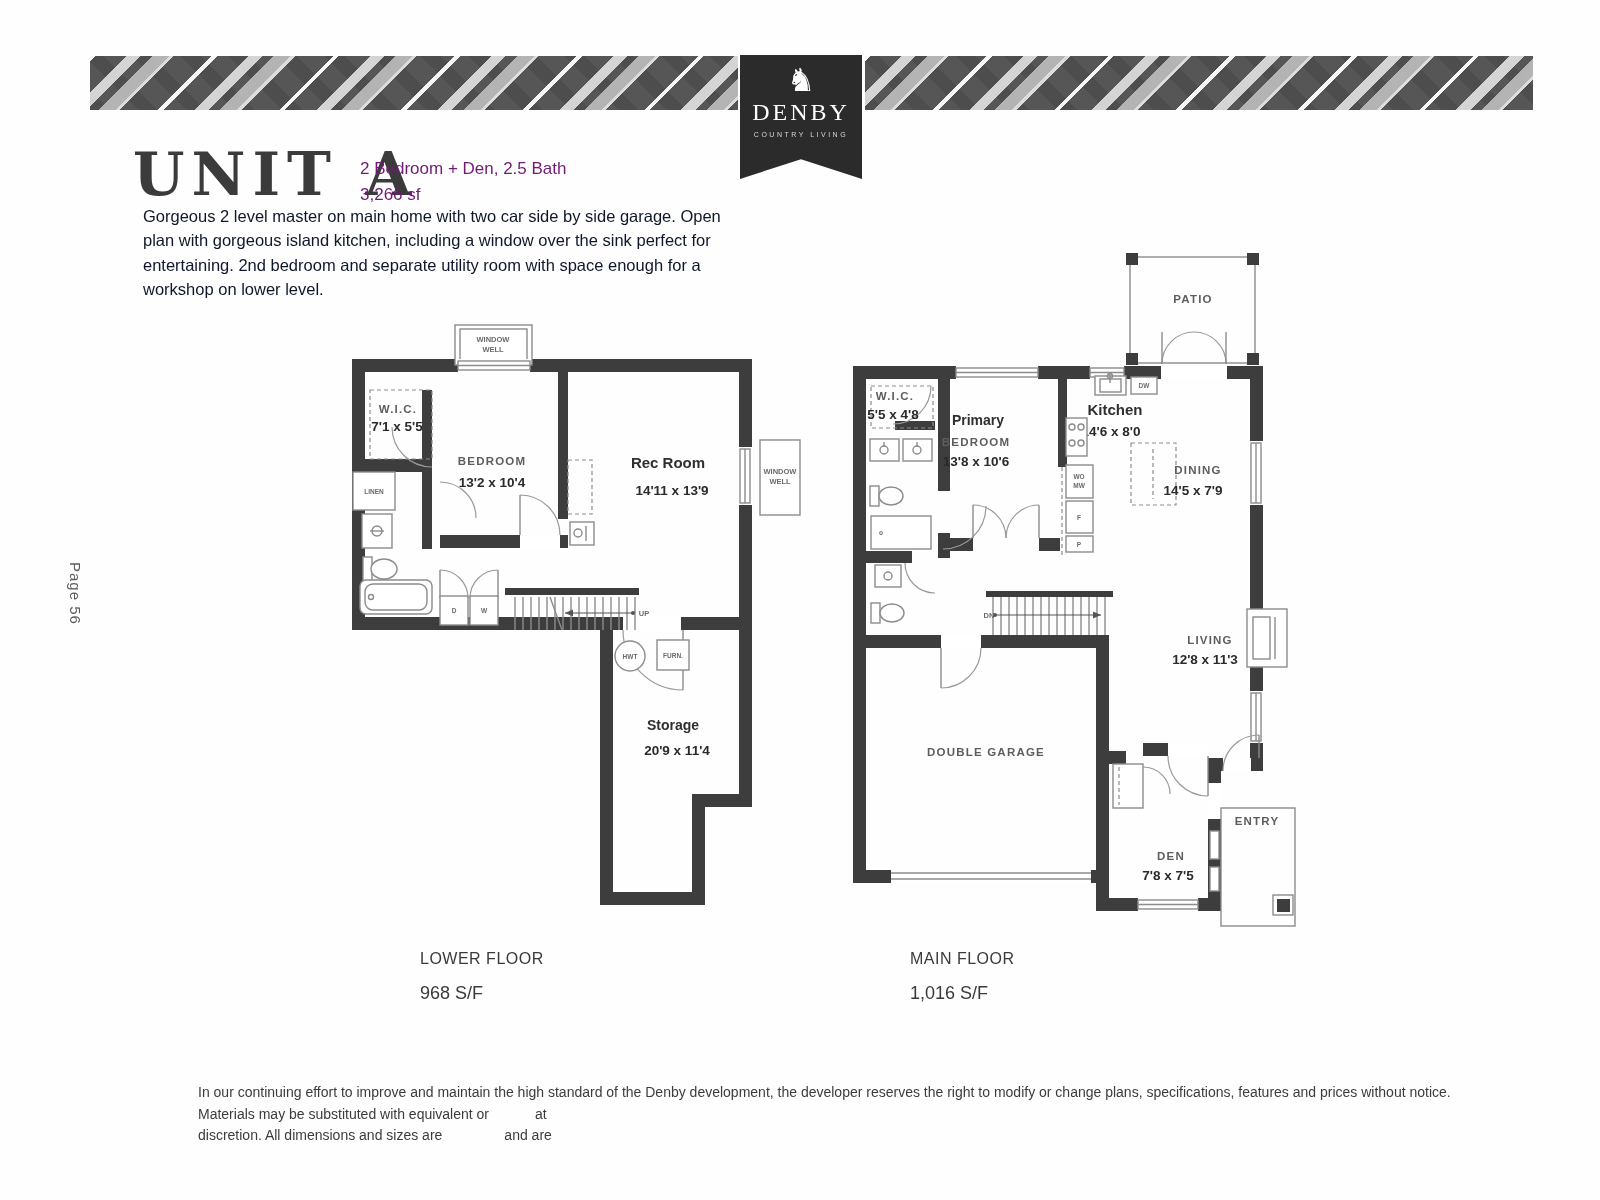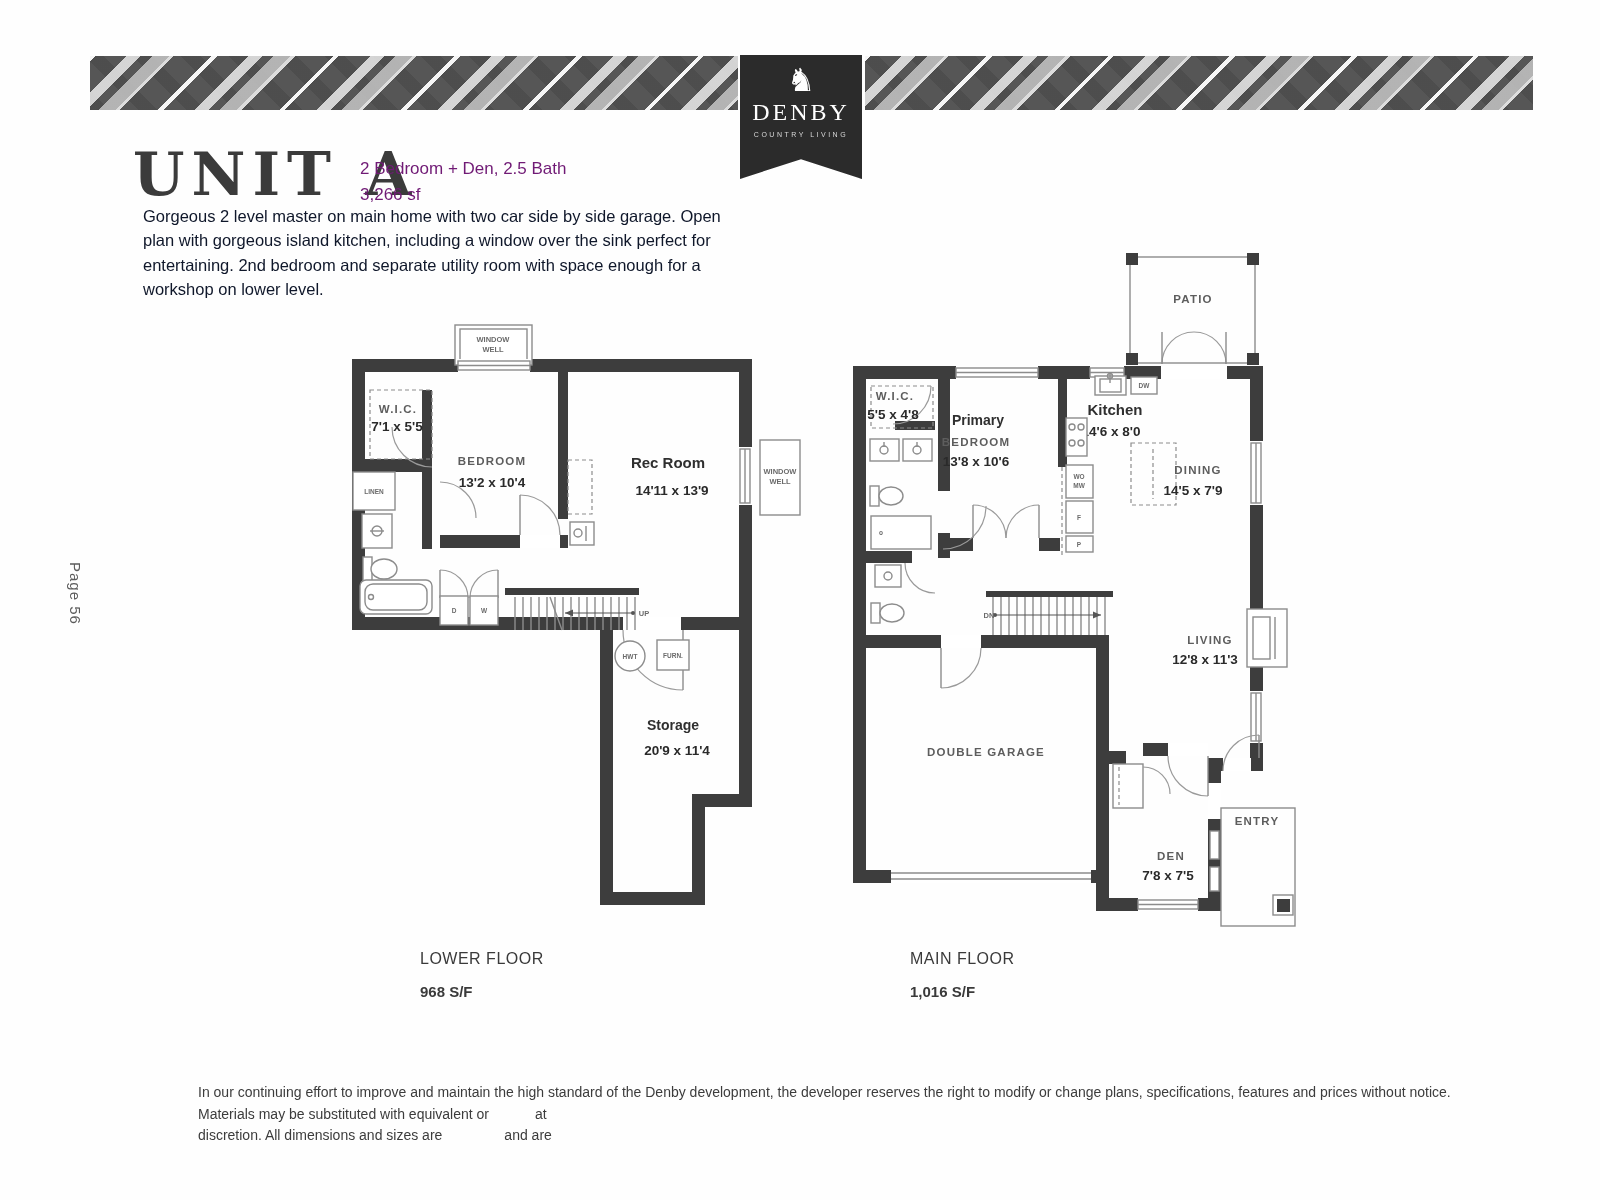--- a/index.html
+++ b/index.html
@@ -38,21 +38,21 @@
   .dash{fill:none;stroke:#8c8c8c;stroke-width:1.2;stroke-dasharray:4 3;}
   .gap{fill:#fff;}
   .roomcap{font:600 11.5px "Liberation Sans", sans-serif;fill:#5d5d5d;letter-spacing:1.2px;text-anchor:middle;}
   .roombold{font:700 14px "Liberation Sans", sans-serif;fill:#2f2f2f;text-anchor:middle;}
   .dims{font:700 13.5px "Liberation Sans", sans-serif;fill:#2a2a2a;text-anchor:middle;}
   .tiny{font:600 7.5px "Liberation Sans", sans-serif;fill:#6a6a6a;text-anchor:middle;}
   .micro{font:600 6.5px "Liberation Sans", sans-serif;fill:#6a6a6a;text-anchor:middle;}
   
   .floor-cap{position:absolute;text-align:left;color:#3a3a3a;}
   .floor-cap .name{font-size:16px;letter-spacing:.5px;}
-  .floor-cap .area{font-size:15px;font-weight:700;margin-top:15px;}
+  .floor-cap .area{font-size:18px;font-weight:400;margin-top:15px;}
   .footer{position:absolute;left:162px;top:1082px;width:1290px;font-size:14px;font-weight:400;
     color:#3c3c3c;line-height:1.55;margin-left:36px;}
   .footer .gap1{display:inline-block;width:46px;}
   .footer .gap2{display:inline-block;width:62px;}
 </style>
 </head>
 <body>
 
 <div class="page">
 

